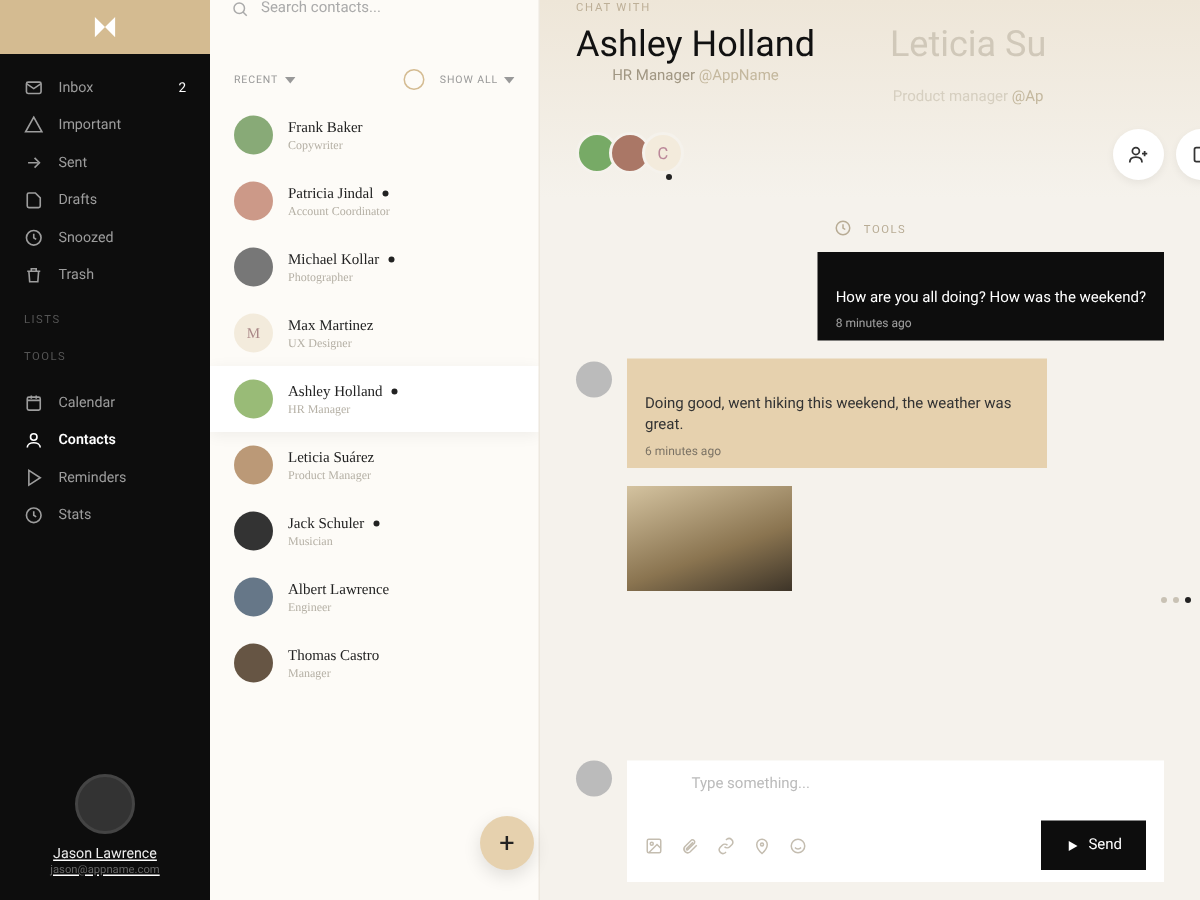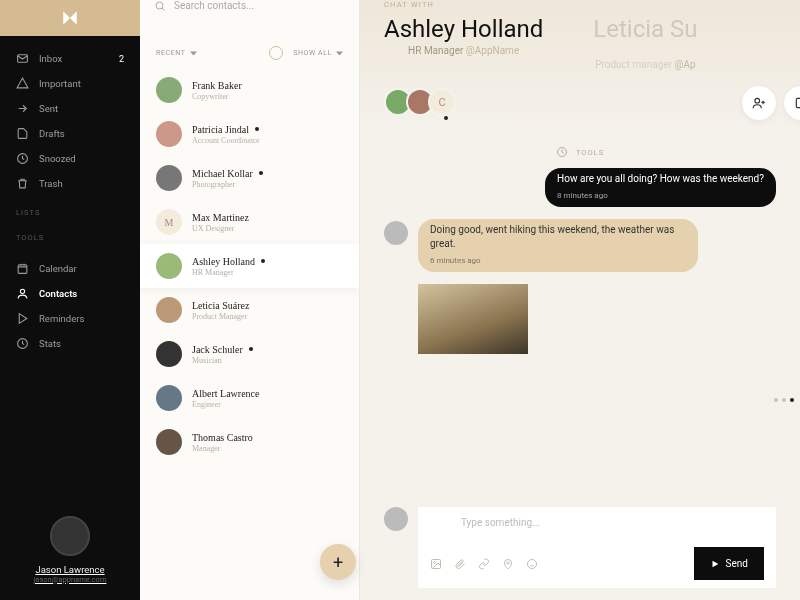--- a/index.html
+++ b/index.html
@@ -53,21 +53,21 @@
 .circ-btn { width: 34px; height: 34px; border-radius: 50%; background: #fff; display: flex; align-items: center; justify-content: center; box-shadow: 0 2px 6px rgba(0,0,0,0.06); }
 .circ-btn svg { width: 14px; height: 14px; }
 
 .today { display: flex; align-items: center; justify-content: center; gap: 8px; font-size: 7.5px; letter-spacing: 1px; color: #b8ac95; margin: 14px 0 10px; }
 .today svg { width: 12px; height: 12px; }
 .messages { flex: 1; padding: 0 24px; overflow-y: auto; position: relative; }
 .msg-row { display: flex; margin-bottom: 12px; }
 .msg-row.right { justify-content: flex-end; }
 .msg-row.left { justify-content: flex-start; align-items: flex-start; gap: 10px; }
 .msg-row .mav { width: 24px; height: 24px; border-radius: 50%; background: #bbb center/cover; margin-top: 2px; }
-.bubble { max-width: 280px; padding: 4px 12px 6px; font-size: 10px; line-height: 1.4; border-radius: 16px; }
+.bubble { max-width: 280px; padding: 24px 12px 6px; font-size: 10px; line-height: 1.4; }
 .bubble.dark { background: #0d0d0d; color: #fff; }
 .bubble.tan { background: #e6d1ae; color: #333; }
 .bubble .time { font-size: 8px; opacity: 0.6; margin-top: 4px; }
 .image-msg { width: 110px; height: 70px; background: linear-gradient(160deg, #d4c3a0 0%, #8a7450 60%, #3d3428 100%); margin-left: 34px; }
 .pager-dots { position: absolute; right: 6px; top: 230px; display: flex; flex-direction: row; gap: 4px; }
 .pager-dots span { width: 4px; height: 4px; border-radius: 50%; background: #c9c2b4; }
 .pager-dots span.on { background: #222; }
 
 .composer { padding: 10px 24px 12px; display: flex; gap: 10px; align-items: flex-start; }
 .composer .mav { width: 24px; height: 24px; border-radius: 50%; background: #bbb center/cover; }

